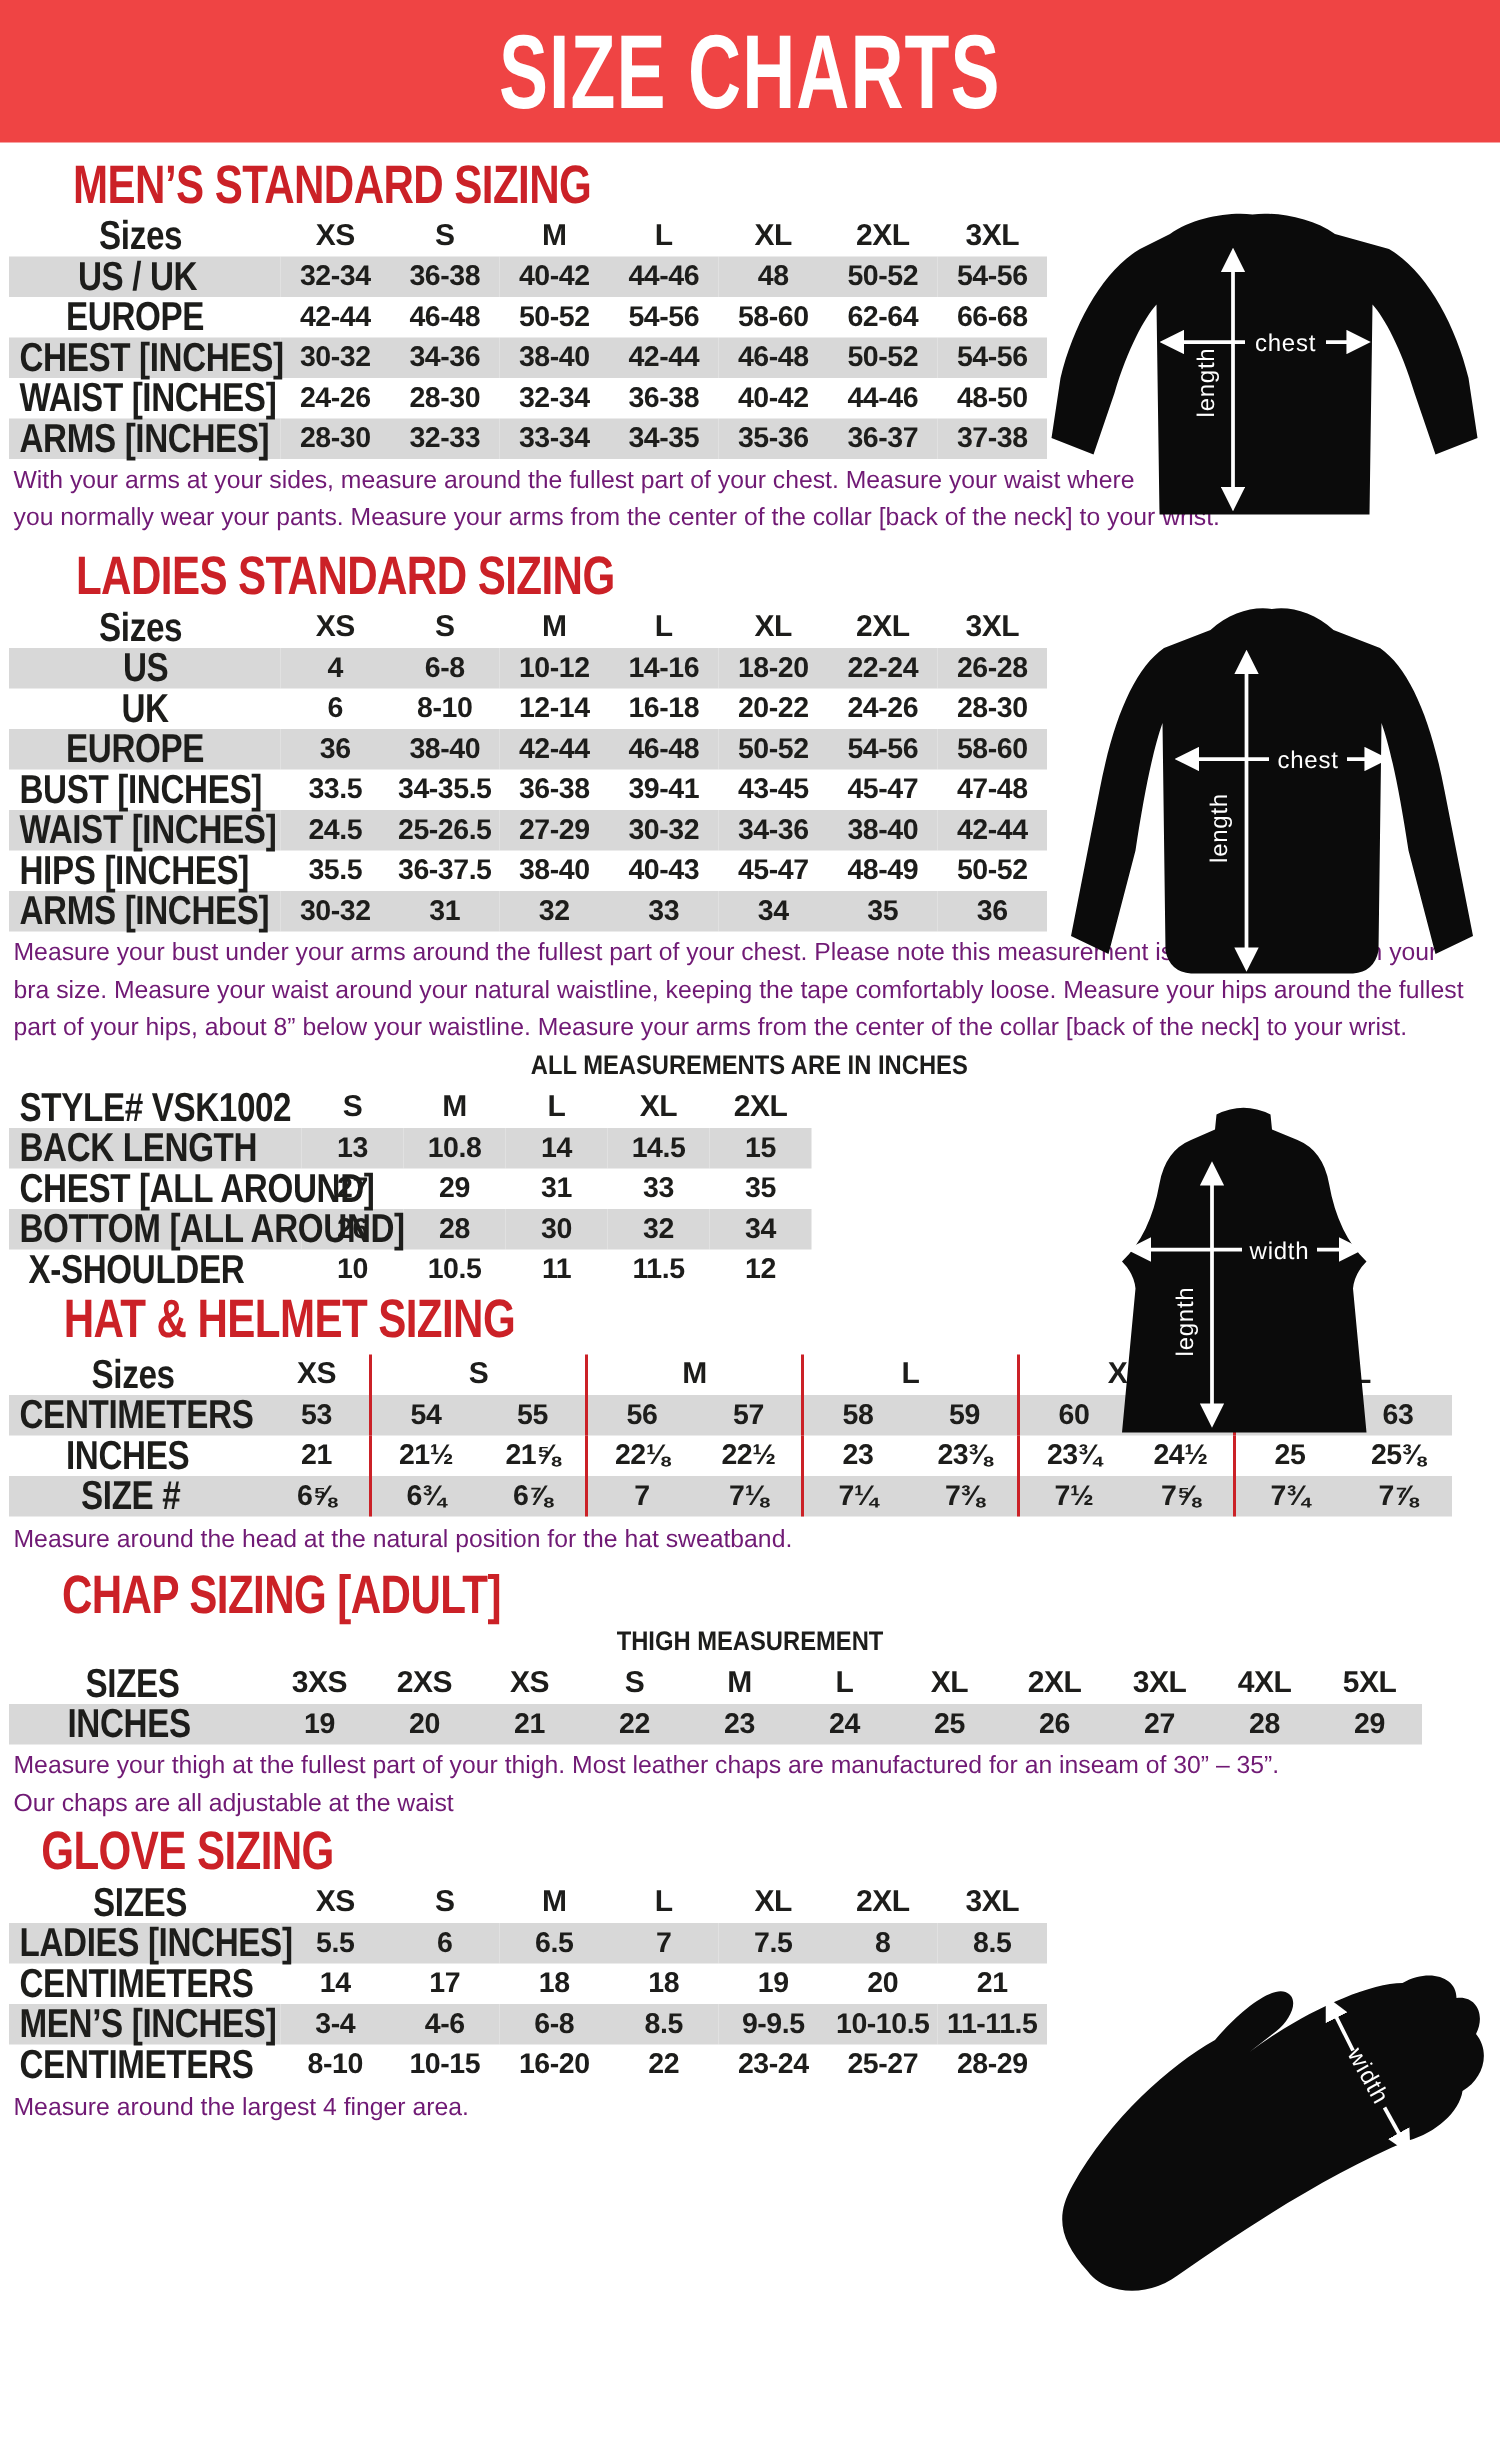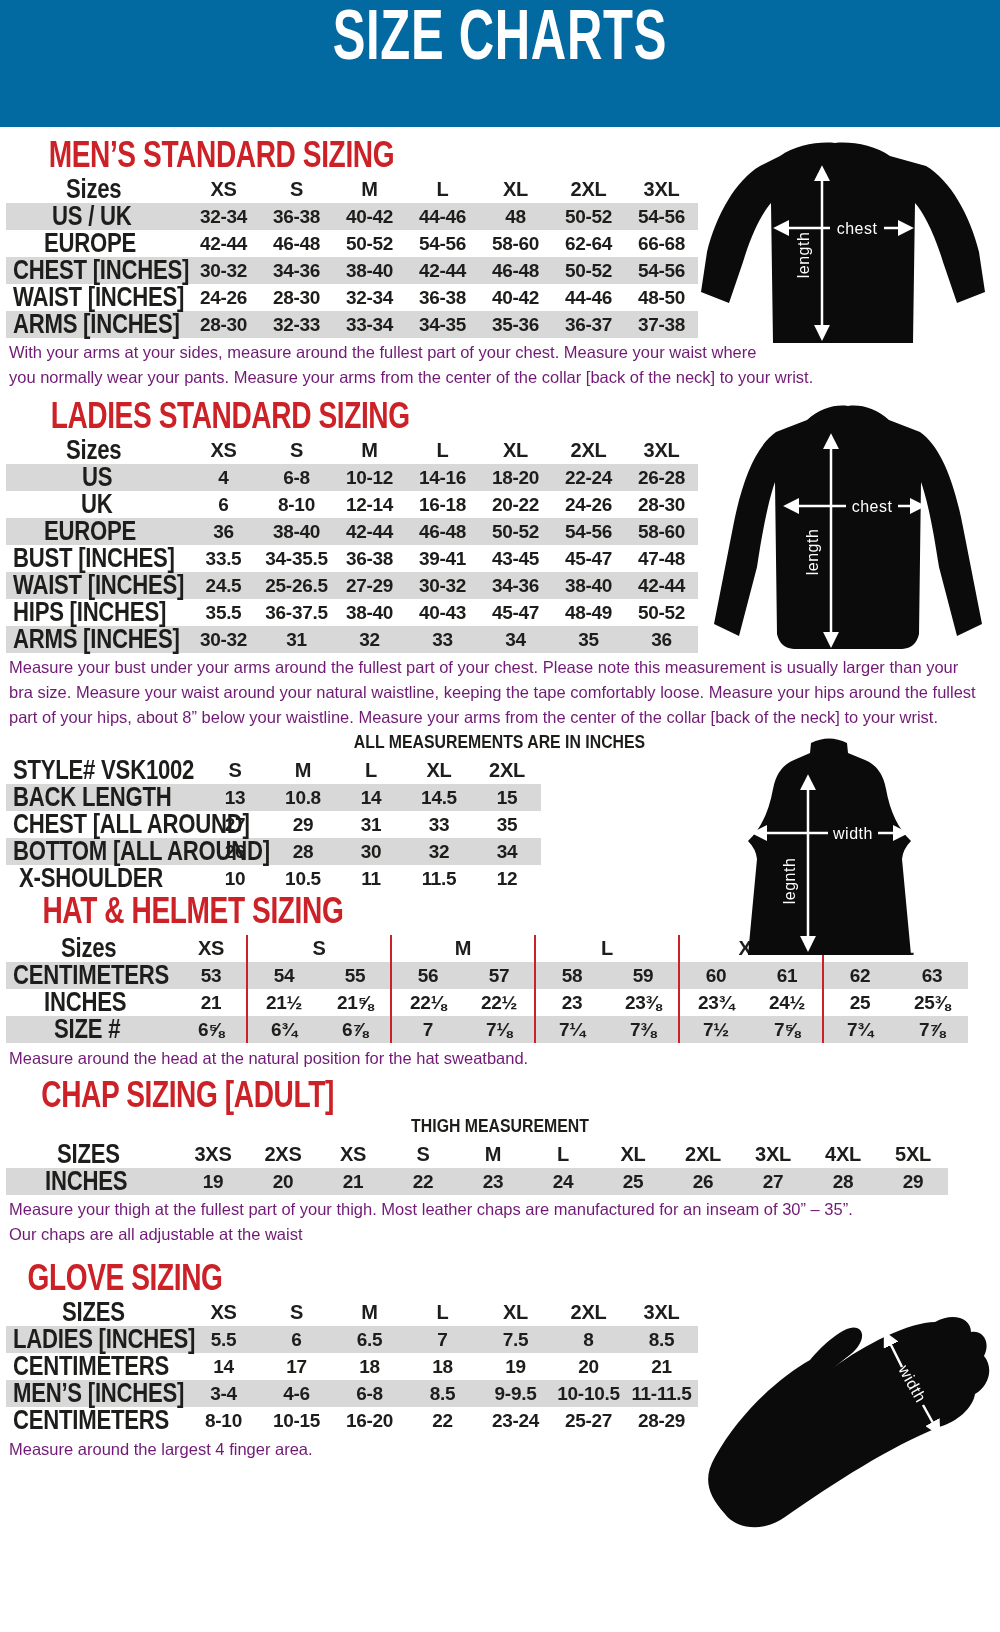--- a/index.html
+++ b/index.html
@@ -1,37 +1,37 @@
 <!DOCTYPE html>
 <html><head>
 <meta charset="utf-8">
 <style>
   *{margin:0;padding:0;box-sizing:border-box}
   html,body{width:1000px}
   body{height:1632px;background:#fff;font-family:"Liberation Sans",sans-serif;color:#1d1d1b;position:relative;overflow:hidden}
-  .banner{height:127px;background:#0369a1;display:flex;justify-content:center}
+  .banner{height:95px;background:#ef4444;display:flex;align-items:center;justify-content:center}
   .banner h1{color:#fff;font-size:70px;font-weight:800;line-height:1;white-space:nowrap;transform:scaleX(.70);letter-spacing:1px}
   .red-heading{color:#cb2127;text-align:left;font-weight:800;font-size:36px;line-height:38px}
   .red-heading .cx-h{display:inline-block;transform:scaleX(.78);white-space:nowrap;letter-spacing:-.5px}
   .sub-heading{text-align:center;font-weight:800;font-size:18px;line-height:20px;color:#1d1d1b}
   .sub-heading .cx-h{display:inline-block;transform:scaleX(.88);white-space:nowrap}
   .tbl{display:grid;margin-left:6px;font-weight:700;letter-spacing:-.3px}
   .cell{height:27px;line-height:27px;font-size:19px;text-align:center;white-space:nowrap}
   .cell.lbl{text-align:center;font-size:27px;padding-left:7px}
   .cell .cx{display:inline-block;transform:scaleX(.82);transform-origin:0 50%;white-space:nowrap}
   .hcell{font-size:20px}
   .shade{background:#d8d8d8}
   .sep{border-right:2px solid #cb2127}
   .tbl-7{grid-template-columns:181px repeat(7,73px);width:692px}
   .tbl-vest{grid-template-columns:195px repeat(5,68px);width:535px}
   .tbl-hat{grid-template-columns:170px repeat(11,72px);width:962px}
   .tbl-chap{grid-template-columns:172px repeat(11,70px);width:942px}
   .note{font-size:16.5px;line-height:25px;margin:2px 0 0 9px;font-weight:400;white-space:pre-line;color:#701a75}
   .mt2{margin-top:2px}.mt3{margin-top:3px}.mt5{margin-top:5px}.mt7{margin-top:7px}
-  .mt8{margin-top:12px}.mt9{margin-top:9px}.mt11{margin-top:11px}.mt17{}
+  .mt8{margin-top:0}.mt9{margin-top:9px}.mt11{margin-top:11px}.mt17{}
   .fig{position:absolute}
   .fig svg{display:block;width:100%;height:100%}
   .sil{fill:#0b0b0b}
   .arr{stroke:#fff;stroke-width:2.5;fill:none}
   .svglab{fill:#fff;font-size:16px;font-weight:400;letter-spacing:.5px}
 </style>
 </head>
 <body>
 
 <div>

